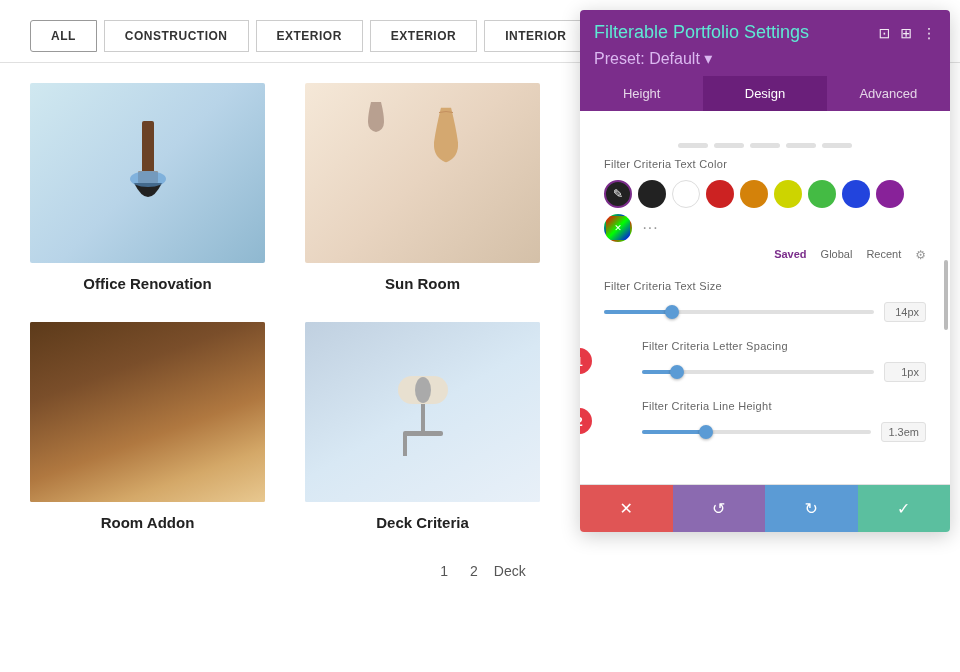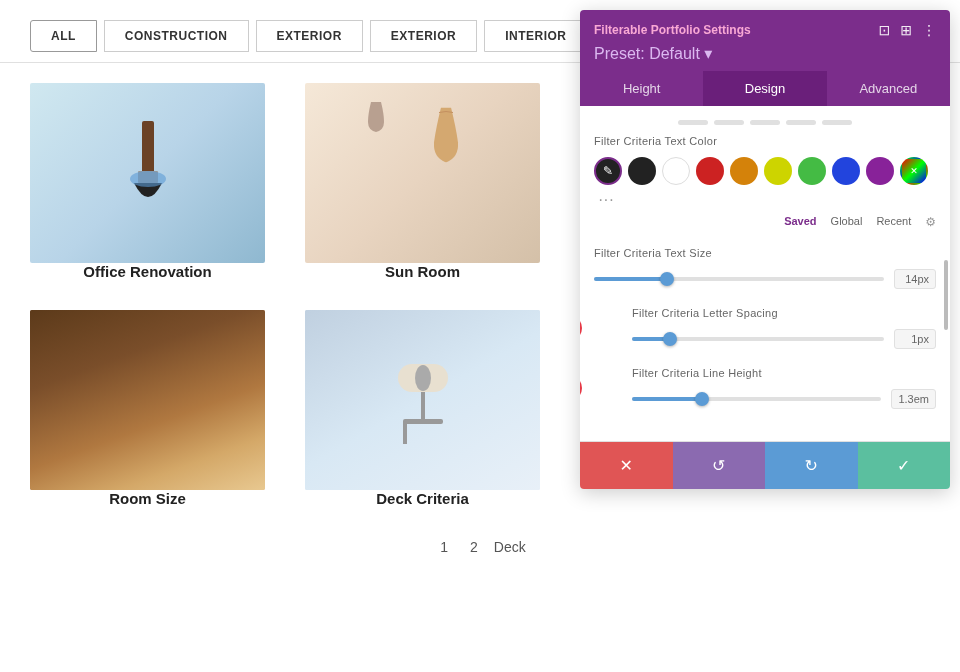--- a/index.html
+++ b/index.html
@@ -44,20 +44,21 @@
       display: grid;
       grid-template-columns: 1fr 1fr;
       gap: 30px 40px;
       padding: 0 30px;
       max-width: 570px;
     }
     .portfolio-item {
       text-align: center;
     }
     .portfolio-item-title {
+      margin-top: 12px;
       font-size: 15px;
       font-weight: 700;
       color: #222;
     }
 
     
     .img-placeholder {
       width: 100%;
       height: 180px;
       border-radius: 2px;
@@ -115,23 +116,23 @@
       background: #7b2d8b;
       padding: 12px 14px 0 14px;
     }
     .panel-title-row {
       display: flex;
       align-items: center;
       justify-content: space-between;
       margin-bottom: 6px;
     }
     .panel-title {
-      color: #f9a8d4;
-      font-size: 12px;
-      font-weight: 700;
+      color: #5eead4;
+      font-size: 18px;
+      font-weight: 400;
     }
     .panel-header-icons {
       display: flex;
       gap: 10px;
       align-items: center;
     }
     .panel-header-icon {
       color: #fff;
       font-size: 14px;
       cursor: pointer;
@@ -161,24 +162,25 @@
       cursor: pointer;
       color: rgba(255,255,255,0.8);
     }
     .panel-tab.active {
       background: #6a1f7a;
       color: #fff;
     }
 
     
     .panel-body {
-      padding: 14px;
+      padding: 24px;
       background: #fff;
       max-height: 450px;
       overflow-y: auto;
+      margin-top: 8px;
     }
 
     
     .scroll-indicators {
       display: flex;
       justify-content: center;
       gap: 6px;
       margin-bottom: 10px;
     }
     .scroll-dot {
@@ -372,21 +374,21 @@
         </svg>
       </div>
     </div>
     <div class="portfolio-item-title">Sun Room</div>
   </div>
 
   <div class="portfolio-item">
     <div class="img-placeholder img-room">
       <div style="position:absolute;inset:0;background:linear-gradient(160deg,#5c3a1a 0%,#7a4e2a 30%,#b07840 60%,#d4a868 80%,#e8c890 100%);"></div>
     </div>
-    <div class="portfolio-item-title">Room Size</div>
+    <div class="portfolio-item-title">Room Addon</div>
   </div>
 
   <div class="portfolio-item">
     <div class="img-placeholder img-deck">
       <div style="position:absolute;inset:0;background:linear-gradient(150deg,#c0d0e0 0%,#d8e8f4 50%,#e8f0f8 100%);"></div>
       <div style="position:absolute;top:30%;left:50%;transform:translateX(-50%)">
         <svg width="60" height="90" viewBox="0 0 60 90">
 
           <rect x="5" y="0" width="50" height="28" fill="#e8e0d0" rx="14"></rect>
 

